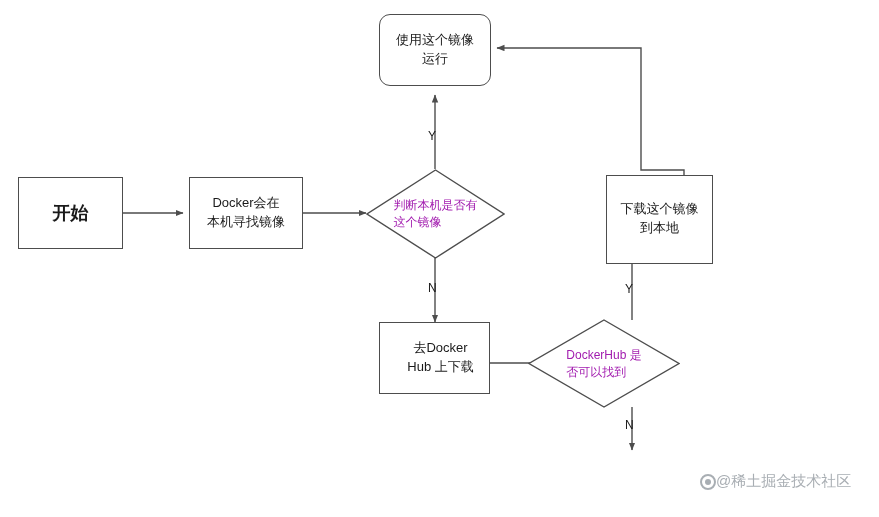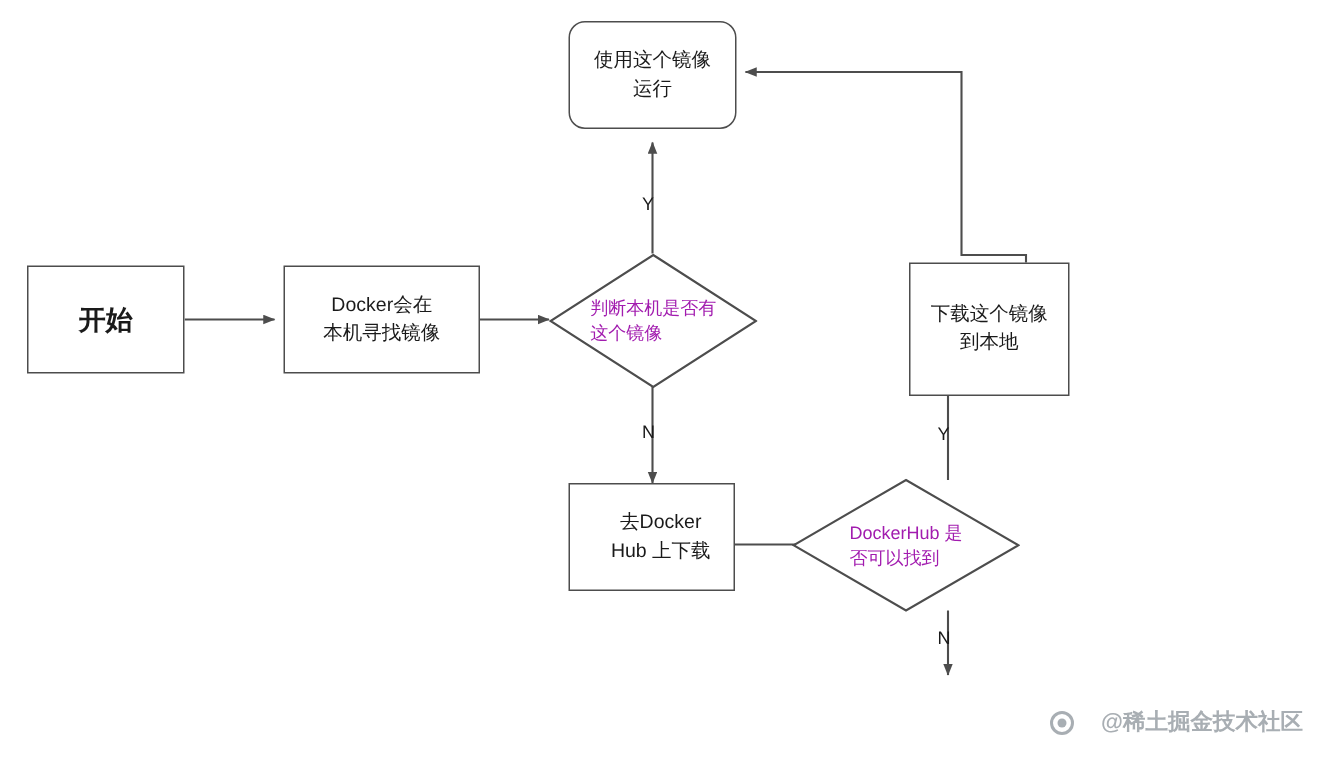--- a/index.html
+++ b/index.html
@@ -70,25 +70,24 @@
   }
   .edge-label {
     position: absolute;
     font-size: 12px;
     color: #1a1a1a;
   }
   .watermark {
     position: absolute;
     display: flex;
     align-items: center;
-    gap: 18px;
+    gap: 0;
     color: #9aa0a6;
     font-size: 15px;
     opacity: 0.85;
-    font-weight: bold;
   }
   .wm-logo {
     width: 16px;
     height: 16px;
     border-radius: 50%;
     border: 2px solid #9aa0a6;
     box-sizing: border-box;
     position: relative;
   }
   .wm-logo::after {
@@ -126,21 +125,21 @@
 
     <path d="M632,320 L632,248" stroke="#4d4d4d" stroke-width="1.4" fill="none" marker-end="url(#arrow)"></path>
 
     <path d="M632,407 L632,450" stroke="#4d4d4d" stroke-width="1.4" fill="none" marker-end="url(#arrow)"></path>
 
     <path d="M684,182 L684,170 L641,170 L641,48 L497,48" stroke="#4d4d4d" stroke-width="1.4" fill="none" marker-end="url(#arrow)"></path>
   </svg>
 
   <div class="node start" style="left:18px; top:177px; width:105px; height:72px;">开始</div>
 
-  <div class="node proc" style="left:189px; top:177px; width:131px; height:72px;text-align:center;">Docker会在
+  <div class="node proc" style="left:189px; top:177px; width:114px; height:72px;text-align:center;">Docker会在
 本机寻找镜像</div>
 
   <div class="diamond-wrap" style="left:366px; top:169px; width:139px; height:90px;">
     <svg class="diamond-shape" viewBox="0 0 139 90" preserveAspectRatio="none">
       <polygon points="69.5,1 138,45 69.5,89 1,45" fill="#ffffff" stroke="#4d4d4d" stroke-width="1.4"></polygon>
     </svg>
     <div class="diamond-label">判断本机是否有
 这个镜像</div>
   </div>
 

